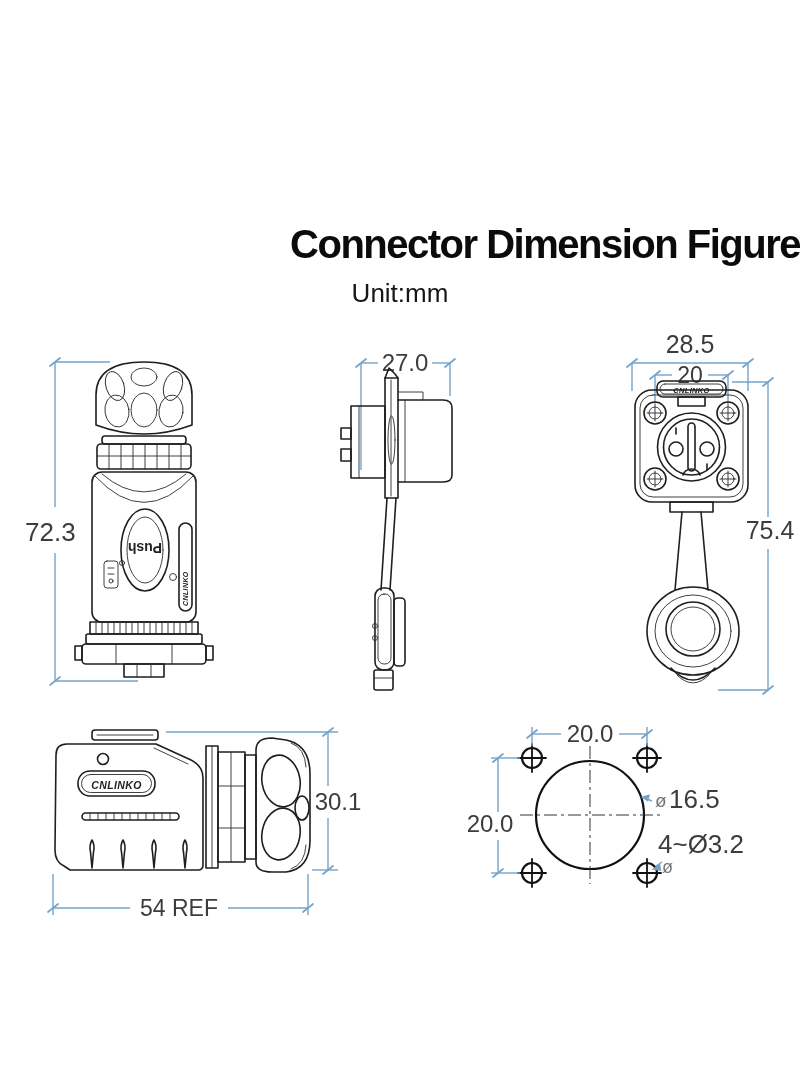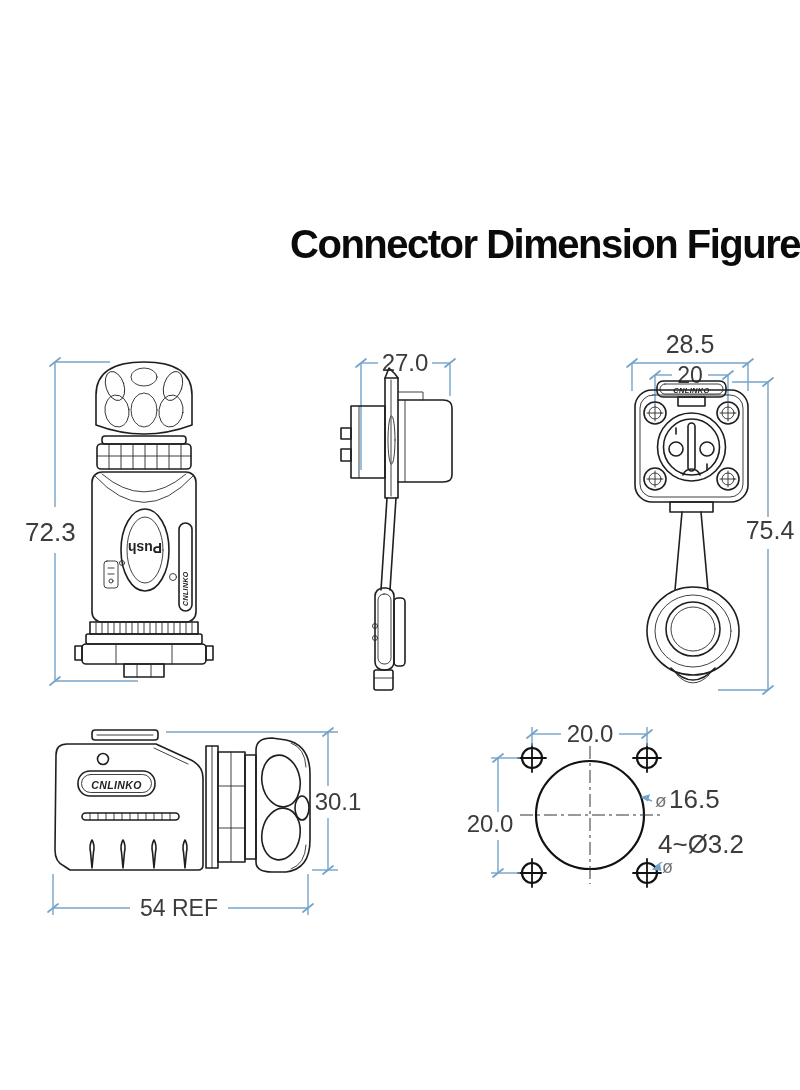--- a/index.html
+++ b/index.html
@@ -31,20 +31,21 @@
   text.brandtxt { fill:#222222; font-style:italic; font-weight:bold; }
   text.graysym { fill:#767676; }
   text.pushtxt { fill:#222222; font-weight:bold; }
 </style>
 </head>
 <body>
 
 <div class="canvas">
 
   <h1 class="title">Connector Dimension Figure</h1>
+  <div class="subtitle">Unit:mm</div>
 
   <svg class="view" style="left:18px; top:345px;" width="265" height="355" viewBox="0 0 265 355">
 
     <g>
       <line class="dim" x1="37" y1="17" x2="92" y2="17"></line>
       <line class="dim" x1="37" y1="336" x2="120" y2="336"></line>
       <line class="dim" x1="37" y1="17" x2="37" y2="162"></line>
       <line class="dim" x1="37" y1="208" x2="37" y2="336"></line>
       <line class="tick" x1="32" y1="21" x2="42" y2="13"></line>
       <line class="tick" x1="32" y1="340" x2="42" y2="332"></line>

